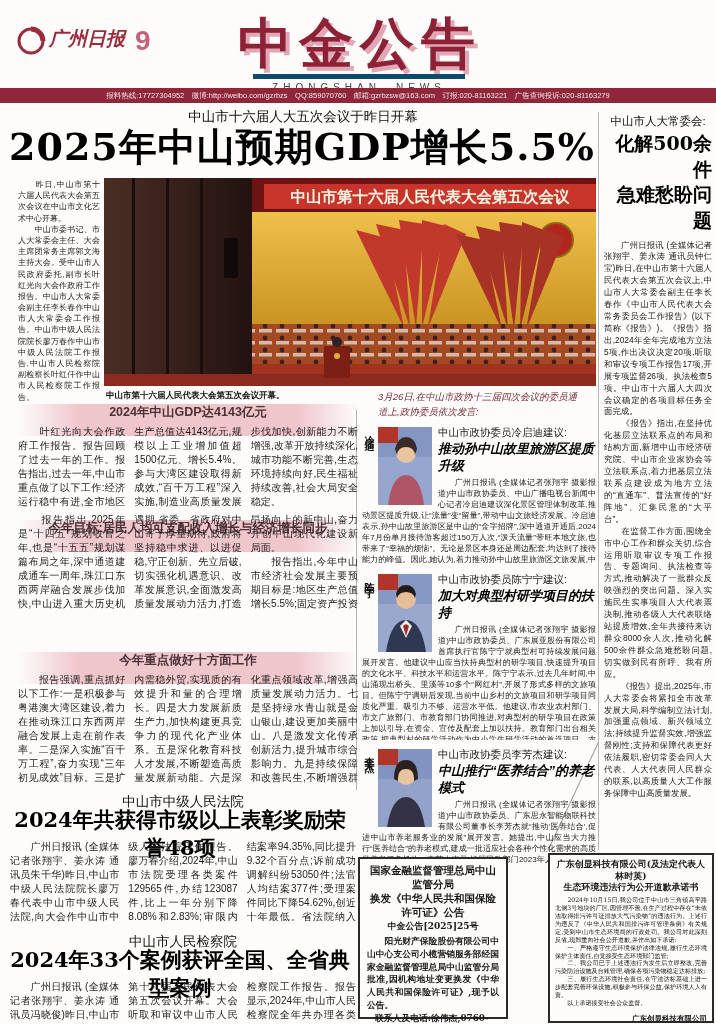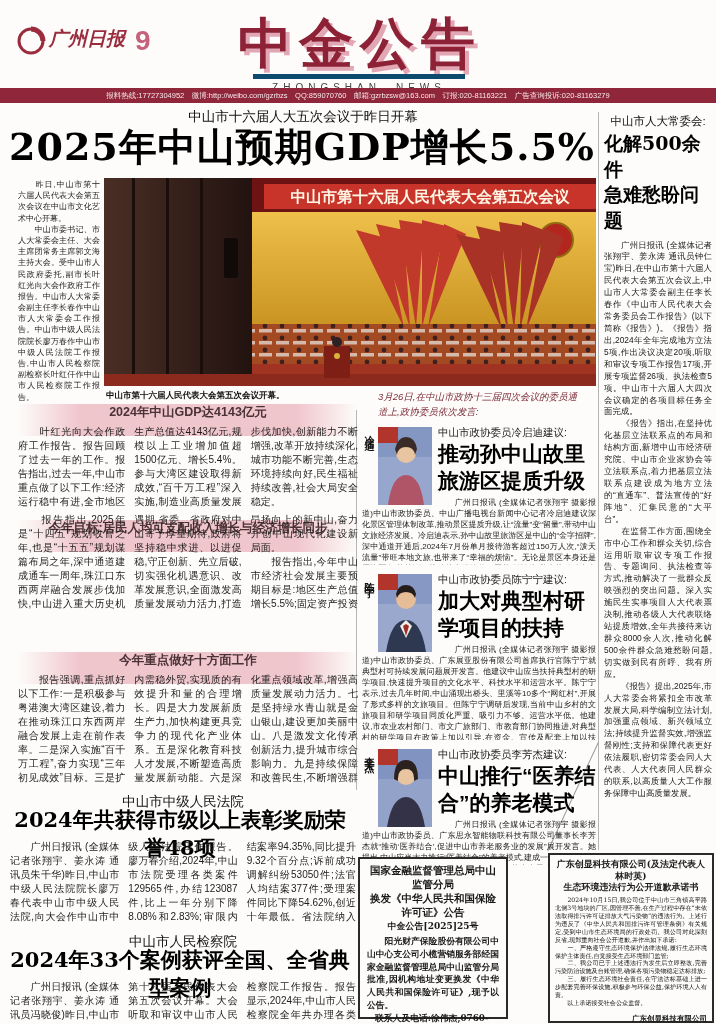--- a/index.html
+++ b/index.html
@@ -17,26 +17,26 @@
   .headline{text-align:center;font-weight:bold;color:#000;}
   .sec-h{height:32px;line-height:17px;text-align:center;font-size:12.5px;font-weight:bold;color:#4a3236;
          background:linear-gradient(90deg,rgba(240,198,205,0) 0%,#f0c6cd 18%,#f0c6cd 82%,rgba(240,198,205,0) 100%);}
   .sec-b{column-count:3;column-gap:9px;font-size:10px;line-height:1.4;color:#1c1c1c;overflow:hidden;}
   .smallbody{font-size:8px;line-height:1.4;color:#1c1c1c;overflow:hidden;}
   .vline{border-left:1px solid #b5b5b5;width:0;}
   .caption{font-size:8.5px;color:#111;font-weight:bold;}
   .td-intro{font-style:italic;color:#7a2a33;font-size:9.5px;line-height:1.55;}
   .td-item{overflow:hidden;}
   .td-kicker{font-size:10.5px;color:#222;margin:1px 0 1px 0;}
-  .td-head{font-size:21px;font-weight:bold;color:#000;line-height:1.25;margin:1px 0 3px 0;}
+  .td-head{font-size:13px;font-weight:bold;color:#000;line-height:1.25;margin:1px 0 3px 0;font-style:italic;}
   .td-photo{float:left;margin:2px 6px 2px 0;display:flex;}
   .vname{writing-mode:vertical-rl;font-size:10px;font-weight:bold;color:#111;letter-spacing:3px;
          height:78px;margin-right:2px;}
   .rc-kicker{font-size:11.5px;text-align:center;color:#111;}
-  .rc-head{font-size:19px;font-weight:bold;text-align:left;line-height:1.35;color:#000;}
+  .rc-head{font-size:19px;font-weight:bold;text-align:right;line-height:1.35;color:#000;}
   .notice{border:2px solid #2a2a2a;background:#fdfcfa;box-sizing:border-box;
           font-family:"DejaVu Serif","Liberation Serif",serif;}
   .n-title{font-weight:bold;text-align:center;}
   .diag{width:1px;background:#9a9a9a;transform-origin:top left;}
   .logo-script{font-family:"DejaVu Serif",serif;font-style:italic;font-weight:bold;color:#9b2c3d;}
 </style>
 </head>
 <body>
 
 <div id="page">

